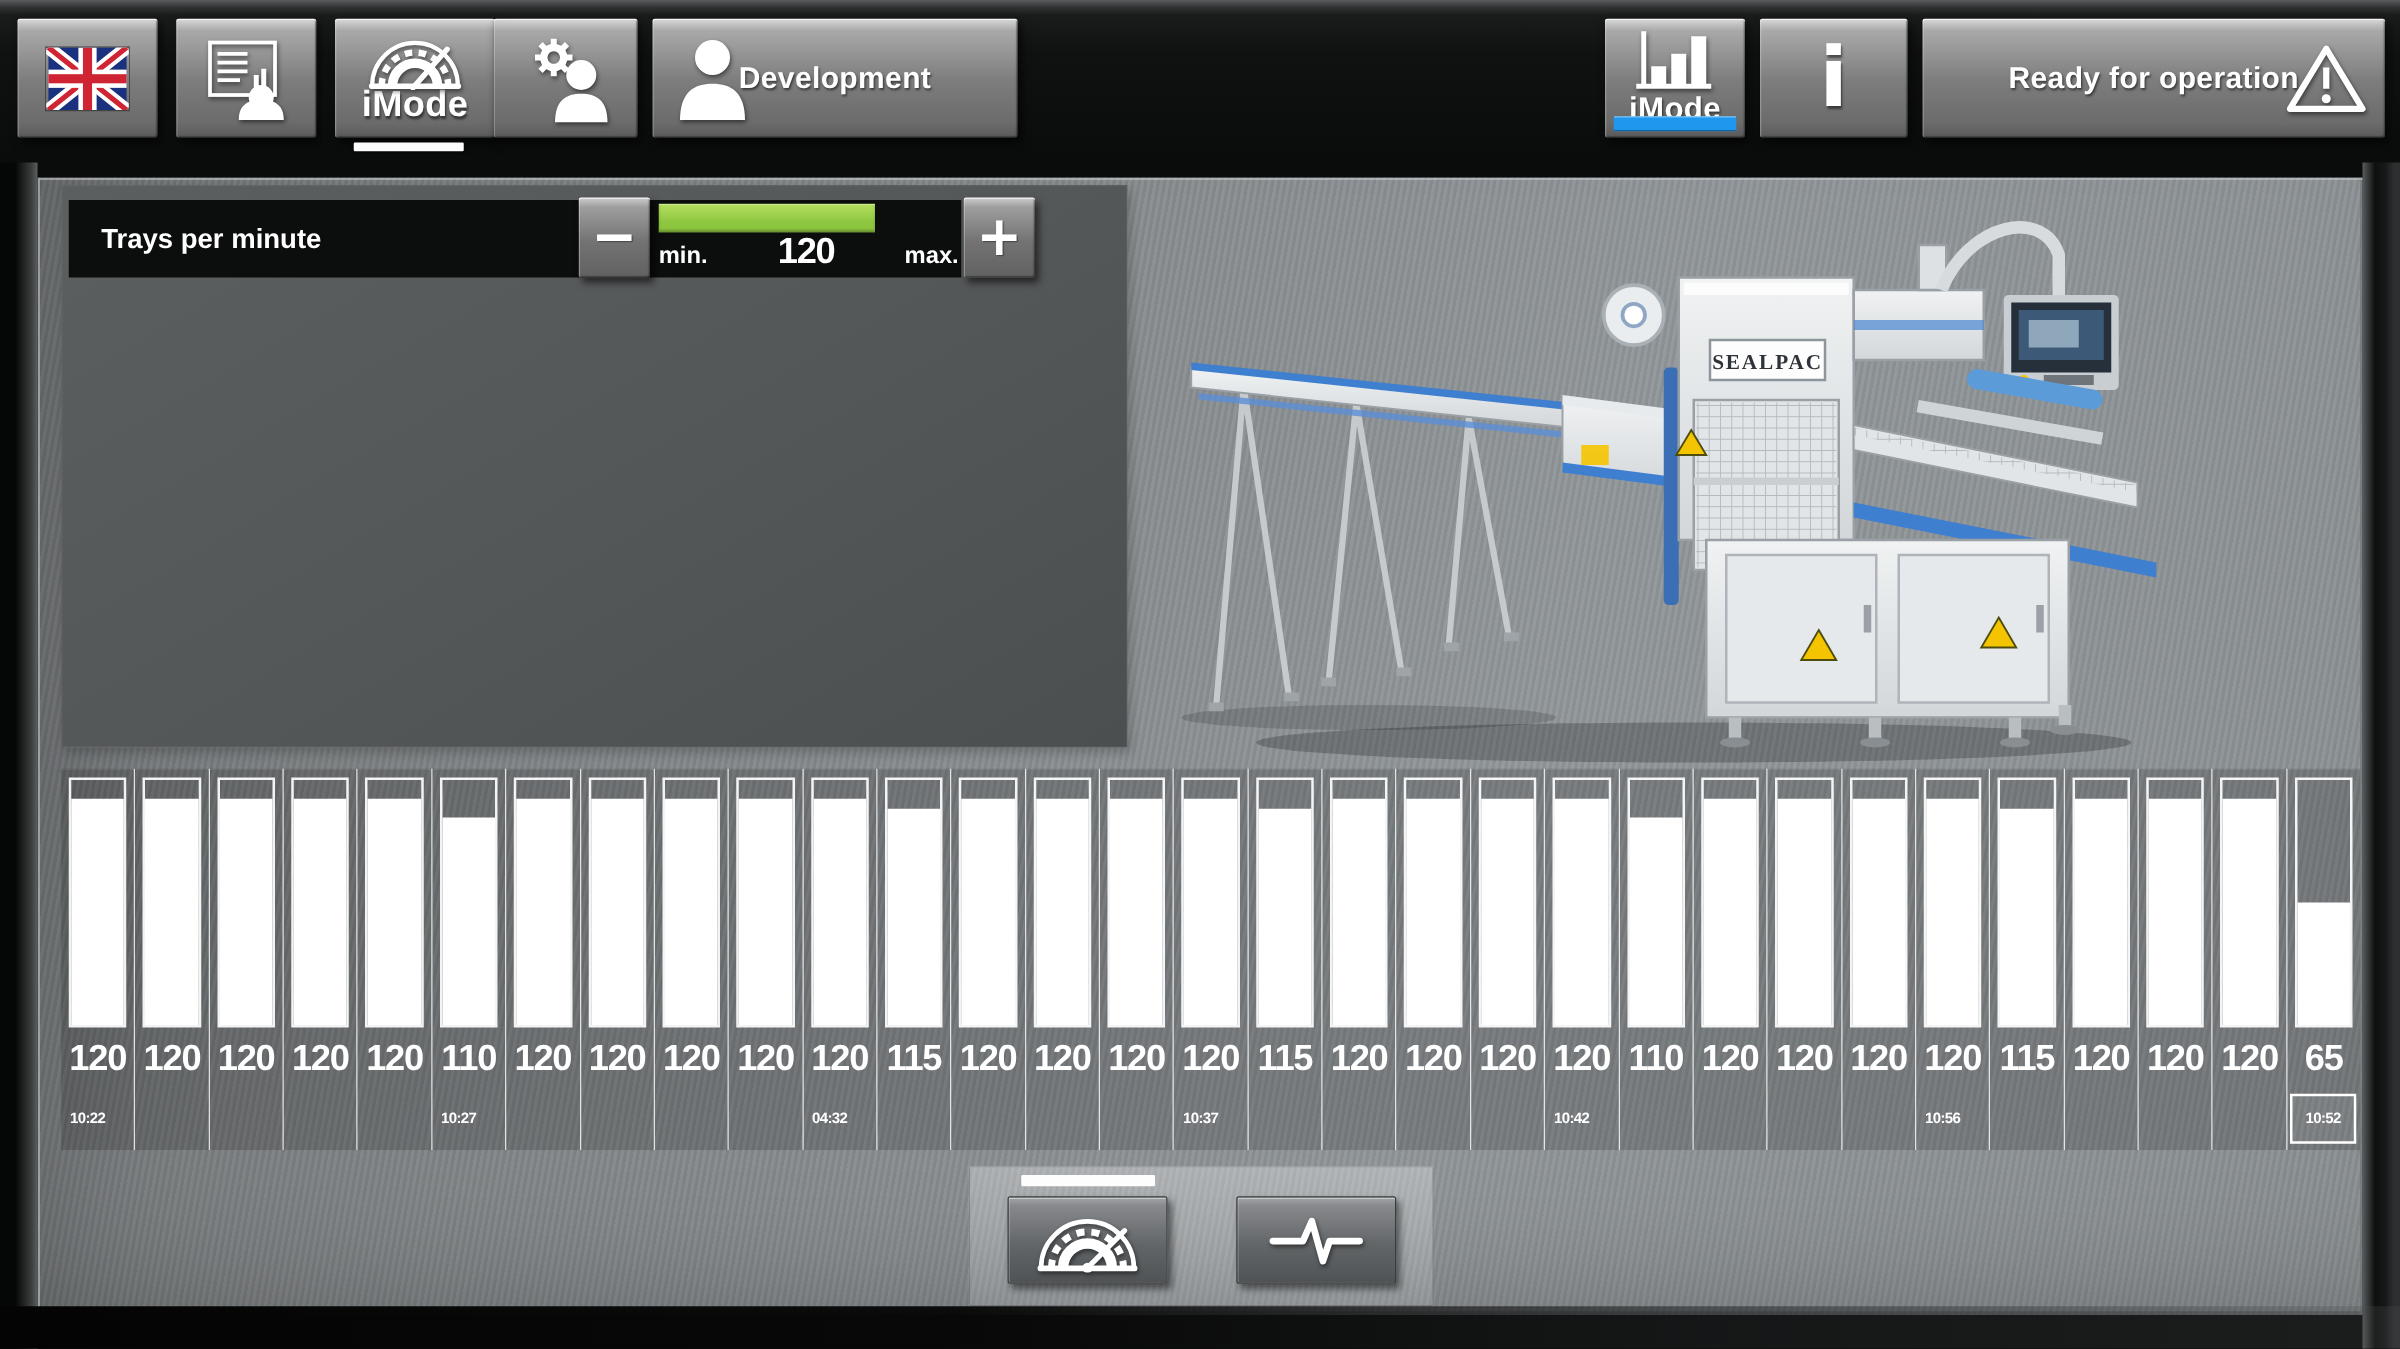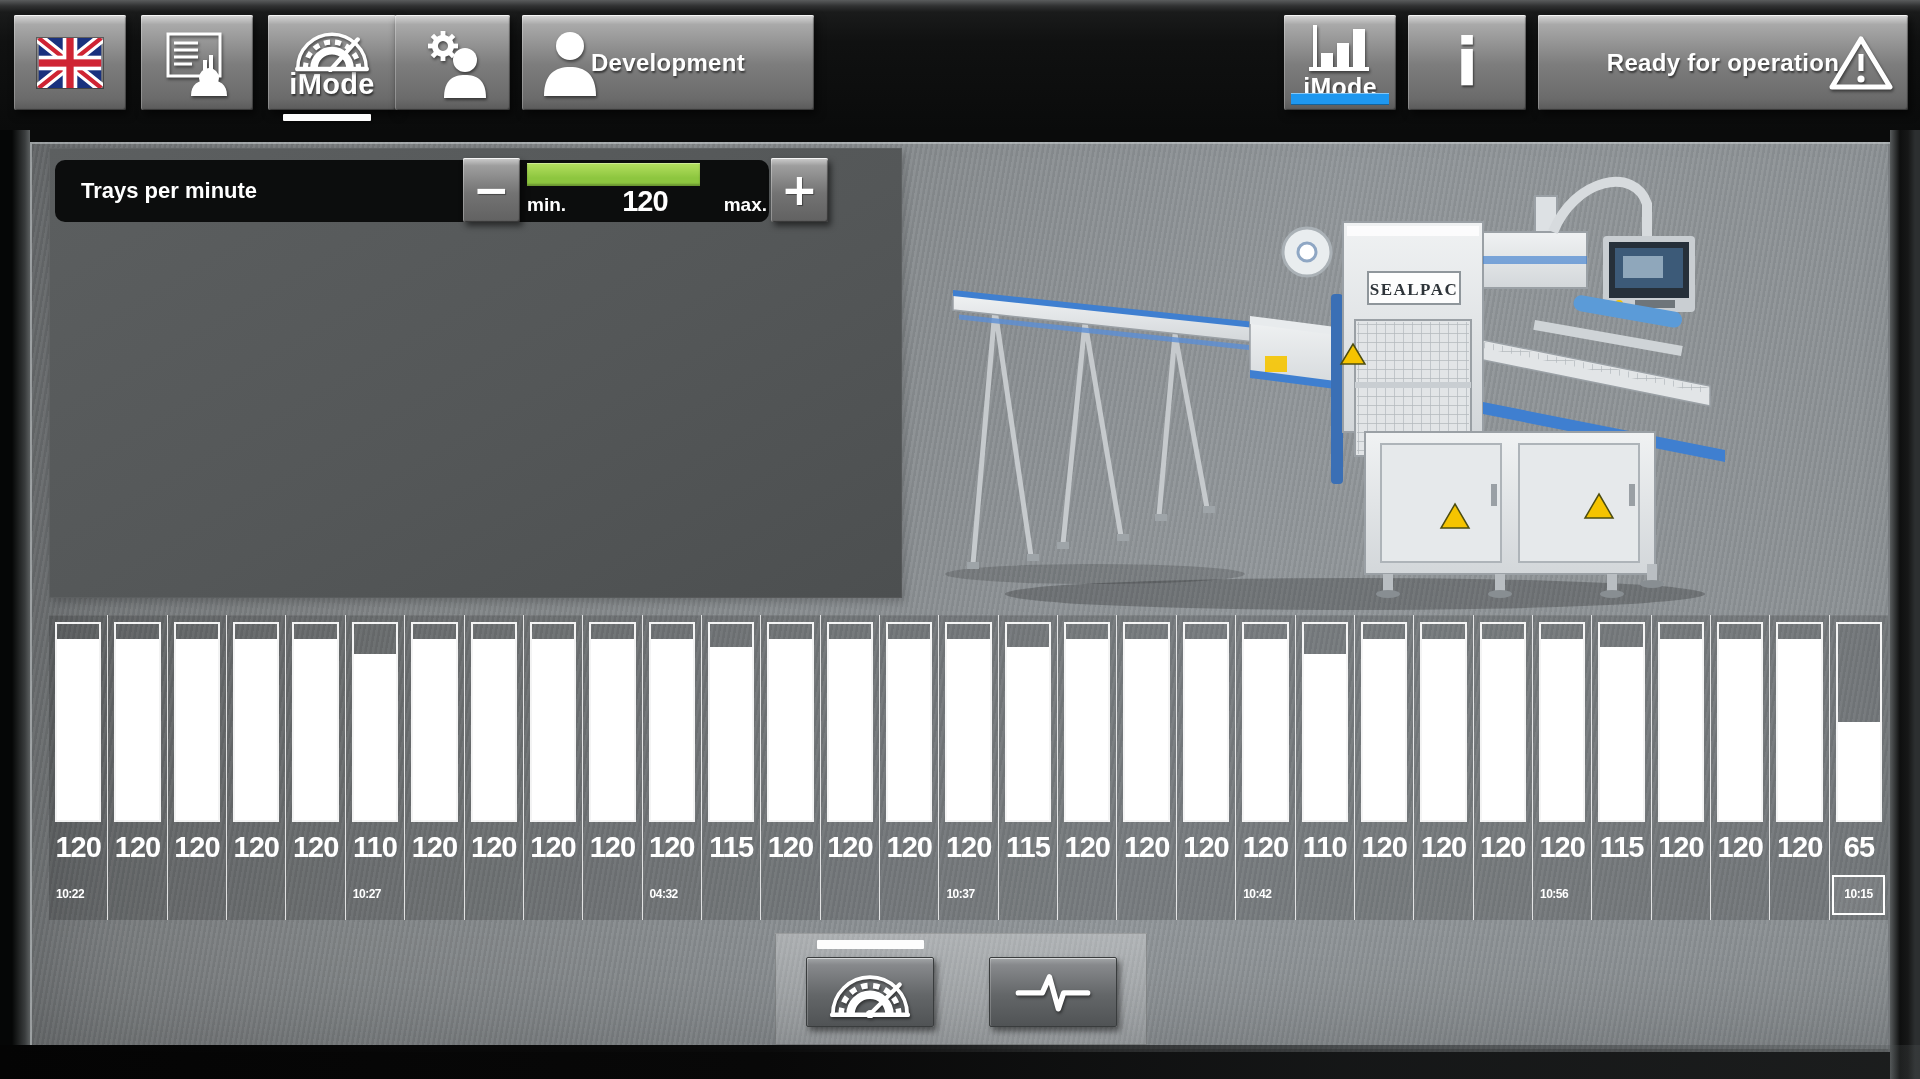--- a/index.html
+++ b/index.html
@@ -39,21 +39,21 @@
     background:
       repeating-linear-gradient(100deg,rgba(255,255,255,.045) 0 2px,rgba(0,0,0,.045) 3px 5px),
       linear-gradient(108deg,#6f7274 0%,#828688 28%,#91969a 62%,#8b9093 100%);
     box-shadow:inset 2px 2px 0 rgba(200,205,208,.55),inset -2px 0 0 rgba(110,114,116,.6),
                inset 0 -3px 0 rgba(60,62,63,.4),inset 50px -60px 140px -80px rgba(0,0,0,.35);}
 
   
   .speed-panel{position:absolute;left:19px;top:6px;width:853px;height:450px;
     background:linear-gradient(150deg,#5c5f60 0%,#545758 55%,#4c4f50 100%);
     box-shadow:inset 0 0 0 1px rgba(255,255,255,.05),3px 4px 8px rgba(0,0,0,.2);}
-  .speed-header{position:absolute;left:6px;top:12px;width:714px;height:62px;background:#0c0d0d;border-radius:10px;}
+  .speed-header{position:absolute;left:6px;top:12px;width:714px;height:62px;background:#0c0d0d;}
   .speed-title{position:absolute;left:26px;top:0;height:62px;line-height:62px;color:#fff;font-weight:bold;font-size:22px;}
   .step-btn{position:absolute;top:10px;width:57px;height:64px;border:none;border-radius:2px;cursor:pointer;
     background:linear-gradient(180deg,#cfcfcf 0%,#9e9e9e 12%,#737373 55%,#616161 100%);
     box-shadow:inset 0 1px 0 rgba(255,255,255,.8),inset 1px 0 0 rgba(255,255,255,.3),
                inset -1px -1px 1px rgba(0,0,0,.45),3px 4px 6px rgba(0,0,0,.55);
     color:#fff;font-size:44px;font-weight:bold;line-height:58px;text-align:center;padding:0;
     font-family:"DejaVu Sans",sans-serif;text-shadow:1px 1px 1px rgba(0,0,0,.4);}
   .step-minus{left:414px;}
   .step-plus{left:722px;}
   .gauge{position:absolute;left:478px;top:15px;width:240px;height:46px;}
@@ -501,21 +501,21 @@
           <div class="bar-frame">
             <div class="bar-fill" style="height: 92.3%; background: rgb(255, 255, 255);"></div>
           </div>
           <div class="bar-value">120</div>
         </div>
         <div class="col">
           <div class="bar-frame">
             <div class="bar-fill" style="height: 50%; background: rgb(255, 255, 255);"></div>
           </div>
           <div class="bar-value">65</div>
-          <div class="bar-time hl">10:15</div>
+          <div class="bar-time hl">10:52</div>
         </div>
       </section>
 
     <section class="view-panel">
       <div class="view-indicator"></div>
       <button class="view-btn view-btn-gauge">
         <span class="shadowed">
           <svg width="96" height="52" viewBox="0 0 100 56">
             <path d="M10 52 A40 40 0 0 1 90 52" fill="none" stroke="#fff" stroke-width="4"></path>
             <path d="M19 52 A31 31 0 0 1 81 52" fill="none" stroke="#fff" stroke-width="6" stroke-dasharray="7 6"></path>

